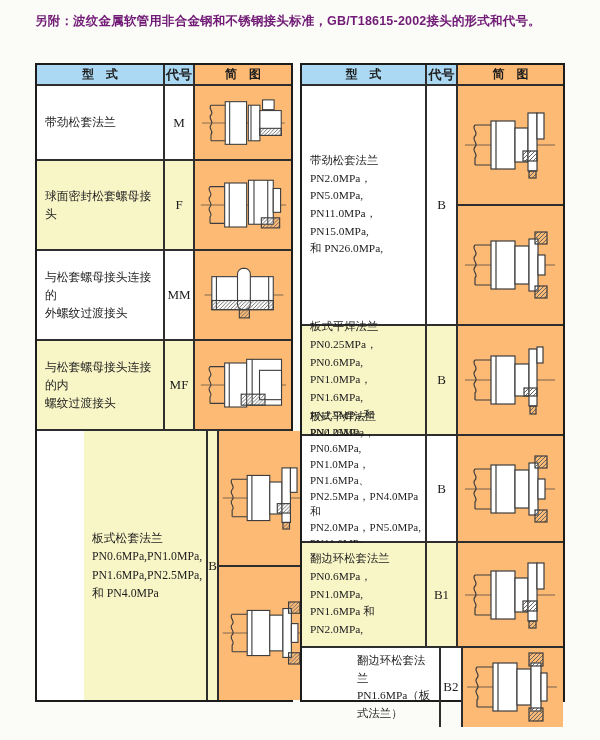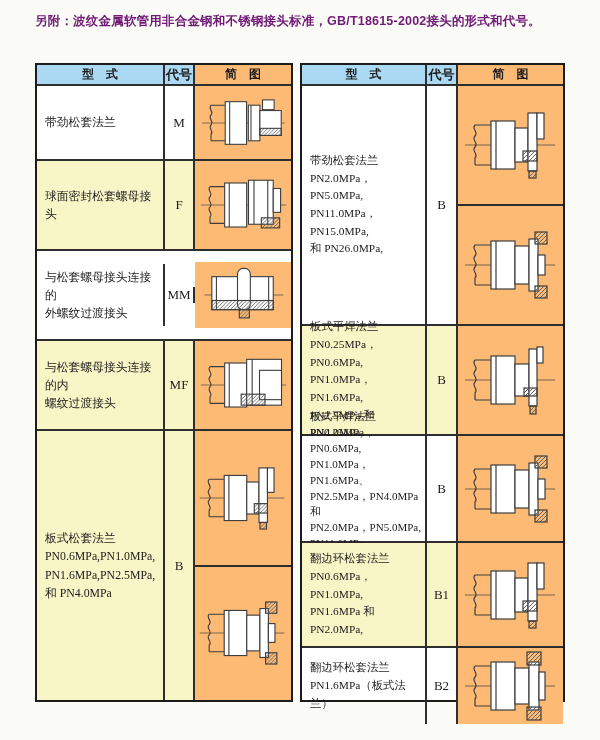--- a/index.html
+++ b/index.html
@@ -32,21 +32,21 @@
   .tbl-right{left:300px;width:265px;}
   .hrow{
     display:flex;height:21px;flex:none;
     background:var(--hdr);
     border-bottom:2px solid var(--bc);
     font-family:"Liberation Sans","DejaVu Sans",sans-serif;
     font-weight:700;font-size:12px;
   }
   .hrow>div{display:flex;align-items:center;justify-content:center;}
   .row{display:flex;border-bottom:2px solid var(--bc);flex:none;}
-  .row:last-child{border-bottom:none;flex:1;}
+  .row:last-child{border-bottom:none;flex:1;padding-left:47px;}
   .c-type{
     width:128px;border-right:2px solid var(--bc);
     display:flex;align-items:center;
     padding:4px 4px 4px 8px;
     font-size:11.8px;line-height:1.55;
     white-space:pre-line;
   }
   .tbl-right .c-type{width:125px;}
   .c-code{
     width:30px;border-right:2px solid var(--bc);
@@ -183,21 +183,21 @@
   <div class="row hl" style="height:90px;justify-content:flex-end;">
     <div class="c-type">球面密封松套螺母接头</div>
     <div class="c-code">F</div>
     <div class="c-fig">
         <svg class="fig" width="94" height="66" viewBox="0 0 100 72">
           <use href="#sym-f"></use>
         </svg>
       </div>
   </div>
 
-  <div class="row" style="height:90px;align-items:center;">
+  <div class="row" style="height:90px;">
     <div class="c-type">与松套螺母接头连接的
 外螺纹过渡接头</div>
     <div class="c-code">MM</div>
     <div class="c-fig">
         <svg class="fig" width="94" height="66" viewBox="0 0 100 72">
           <use href="#sym-mm"></use>
         </svg>
       </div>
   </div>
 

